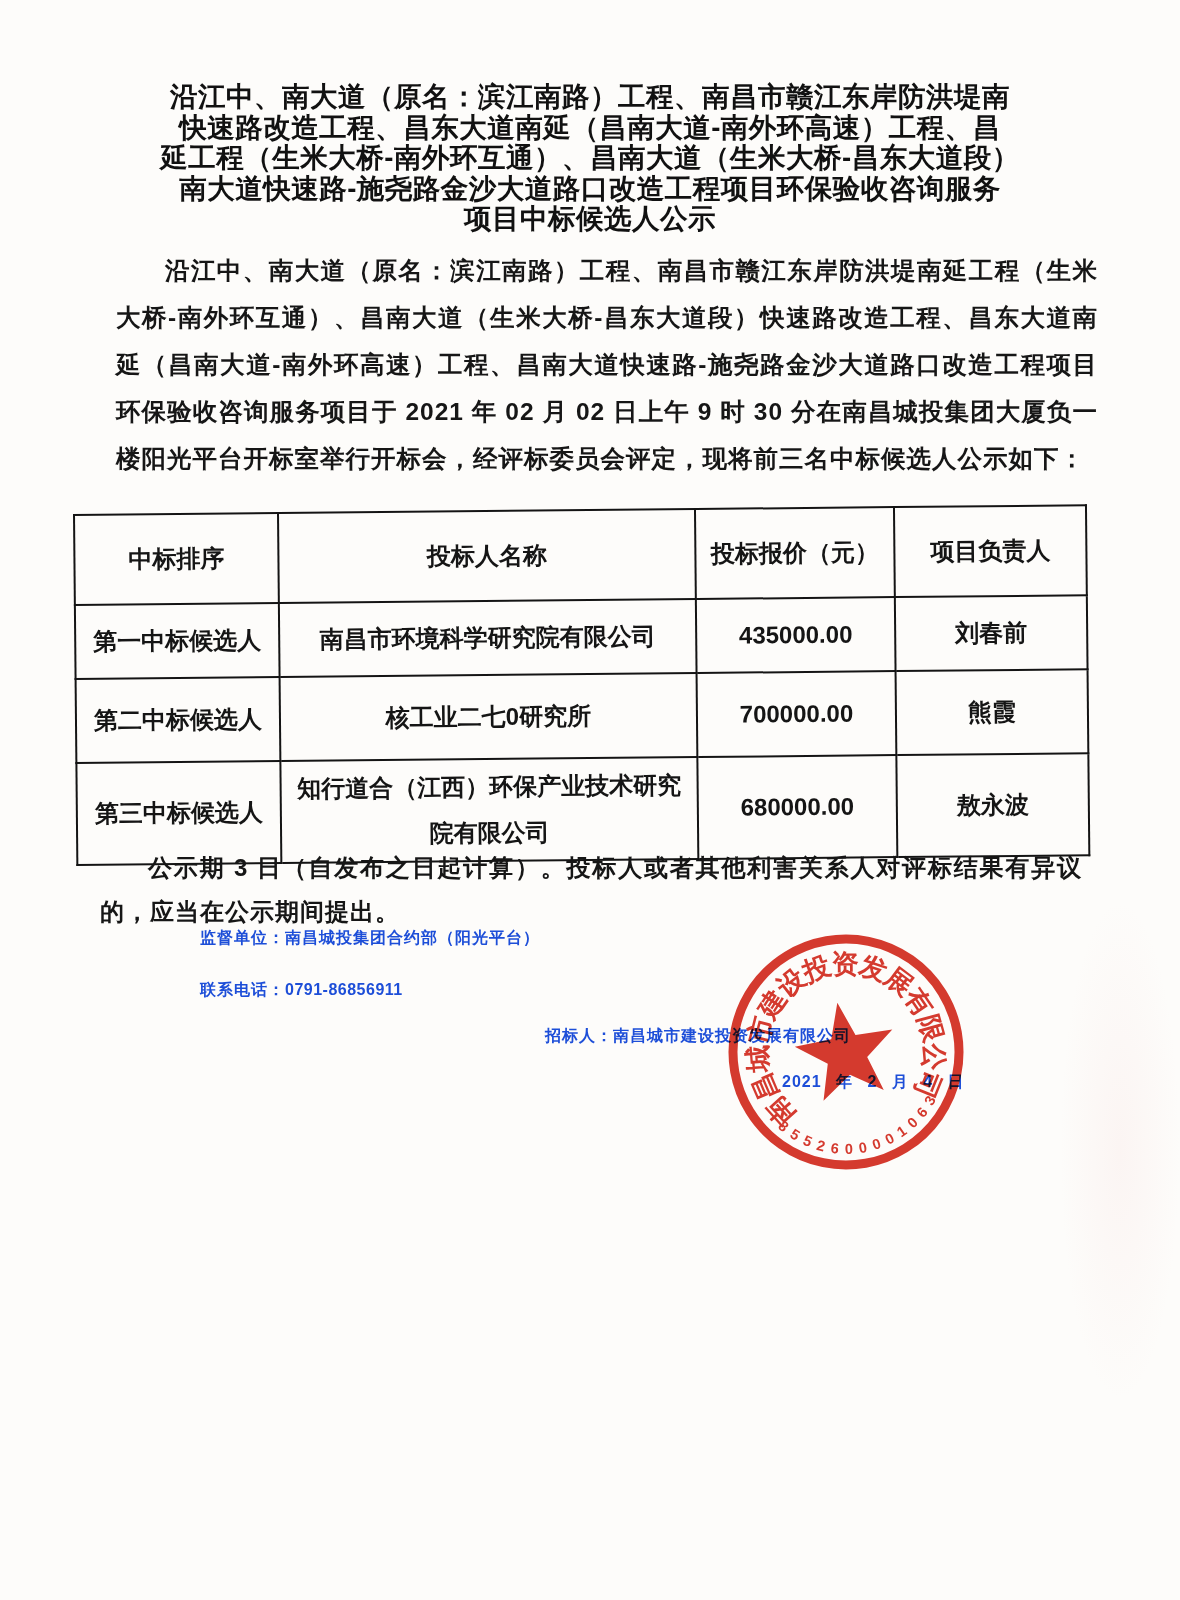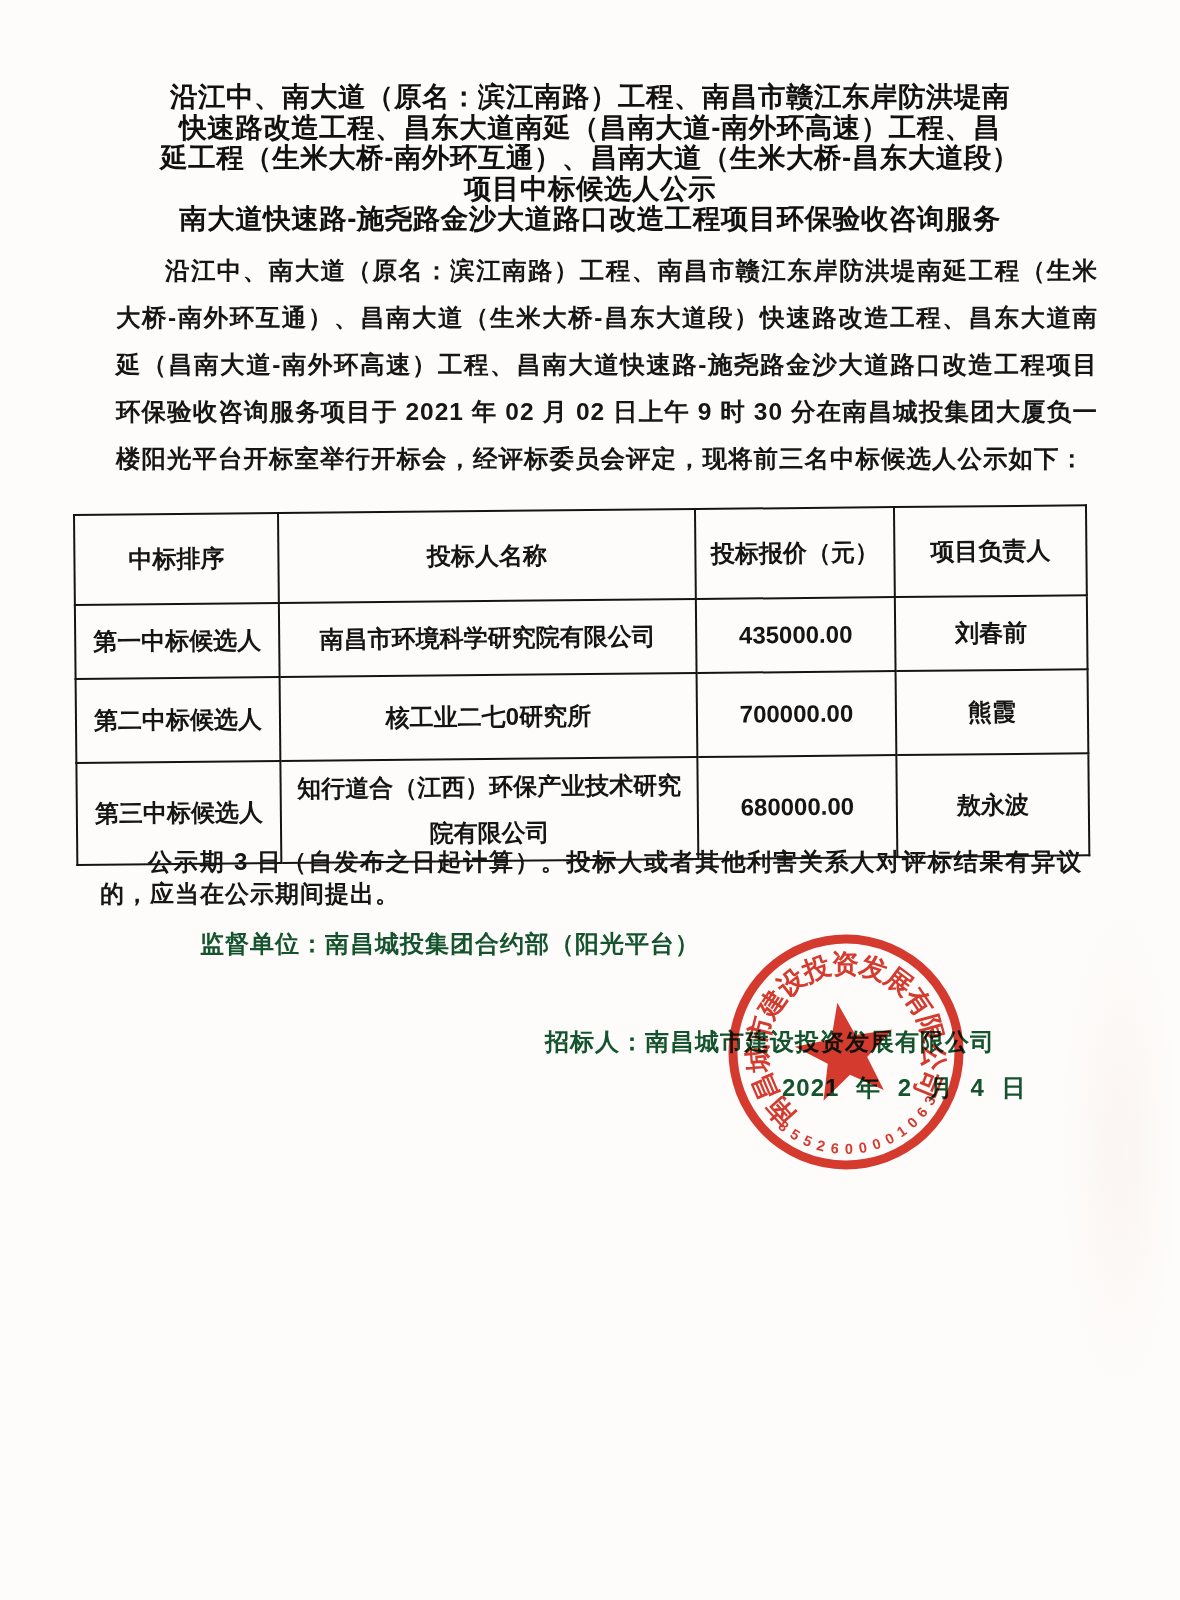--- a/index.html
+++ b/index.html
@@ -58,27 +58,27 @@
   .row-1 td{height:64px;}
   .row-2 td{height:74px;}
   .row-3 td{height:86px;}
   .cell-rank{font-weight:600;}
   .cell-bidder{font-weight:600;line-height:46px;}
   .cell-price{font-weight:bold;font-family:"Liberation Sans","DejaVu Sans",sans-serif;}
   .cell-manager{font-weight:600;}
 
   .notice{
     position:absolute;top:846px;left:100px;width:982px;
-    font-size:24px;line-height:32px;
+    font-size:24px;line-height:44px;
     font-weight:600;letter-spacing:1px;
     text-align:justify;text-indent:2em;
     color:#161616;
   }
 
-  .line{position:absolute;font-size:24px;font-weight:600;letter-spacing:1px;color:#14532d;white-space:nowrap;}
+  .line{position:absolute;font-size:16px;font-weight:600;letter-spacing:1px;color:#1d4ed8;white-space:nowrap;}
   .supervisor{top:928px;left:200px;}
   .phone{top:980px;left:200px;}
   .phone .num{font-weight:bold;letter-spacing:0.5px;}
   .tenderer{top:1026px;left:545px;}
   .dateline{top:1072px;left:782px;word-spacing:9px;font-weight:bold;}
 
   .stamp{
     position:absolute;left:721px;top:927px;width:250px;height:250px;
     opacity:0.92;mix-blend-mode:multiply;
     pointer-events:none;
@@ -91,22 +91,22 @@
 </head>
 <body>
 
 <div class="page">
   <div class="scan-tint"></div>
 
   <div class="title">
     <div>沿江中、南大道（原名：滨江南路）工程、南昌市赣江东岸防洪堤南</div>
     <div>快速路改造工程、昌东大道南延（昌南大道-南外环高速）工程、昌</div>
     <div>延工程（生米大桥-南外环互通）、昌南大道（生米大桥-昌东大道段）</div>
+    <div>南大道快速路-施尧路金沙大道路口改造工程项目环保验收咨询服务</div>
     <div>项目中标候选人公示</div>
-    <div>南大道快速路-施尧路金沙大道路口改造工程项目环保验收咨询服务</div>
   </div>
 
   <div class="intro">沿江中、南大道（原名：滨江南路）工程、南昌市赣江东岸防洪堤南延工程（生米大桥-南外环互通）、昌南大道（生米大桥-昌东大道段）快速路改造工程、昌东大道南延（昌南大道-南外环高速）工程、昌南大道快速路-施尧路金沙大道路口改造工程项目环保验收咨询服务项目于 2021 年 02 月 02 日上午 9 时 30 分在南昌城投集团大厦负一楼阳光平台开标室举行开标会，经评标委员会评定，现将前三名中标候选人公示如下：</div>
 
   <table class="bid-table">
     <colgroup>
       <col class="col-rank">
         <col class="col-bidder">
         <col class="col-price">
         <col class="col-manager">
@@ -138,20 +138,21 @@
         <td class="cell-price">680000.00</td>
         <td class="cell-manager">敖永波</td>
       </tr>
     </tbody>
   </table>
 
   <div class="notice">公示期 3 日（自发布之日起计算）。投标人或者其他利害关系人对评标结果有异议的，应当在公示期间提出。</div>
 
   <div class="line supervisor"><span>监督单位：</span><span>南昌城投集团合约部（阳光平台）</span></div>
 
+  <div class="line phone"><span>联系电话：</span><span class="num">0791-86856911</span></div>
 
   <div class="line tenderer"><span>招标人：</span><span>南昌城市建设投资发展有限公司</span></div>
 
   <div class="line dateline">2021 年 2 月 4 日</div>
 
   <svg class="stamp" viewBox="0 0 250 250">
     <g transform="rotate(-10 125 125)">
       <circle cx="125" cy="125" r="113" fill="none" stroke="#d3291d" stroke-width="9"></circle>
       <polygon points="125,75 137.3,110 174.5,110.9 145,133.5 155.6,169.1 125,148 94.4,169.1 105,133.5 75.5,110.9 112.7,110" fill="#d3291d"></polygon>
       <g id="stamp-dynamic">

